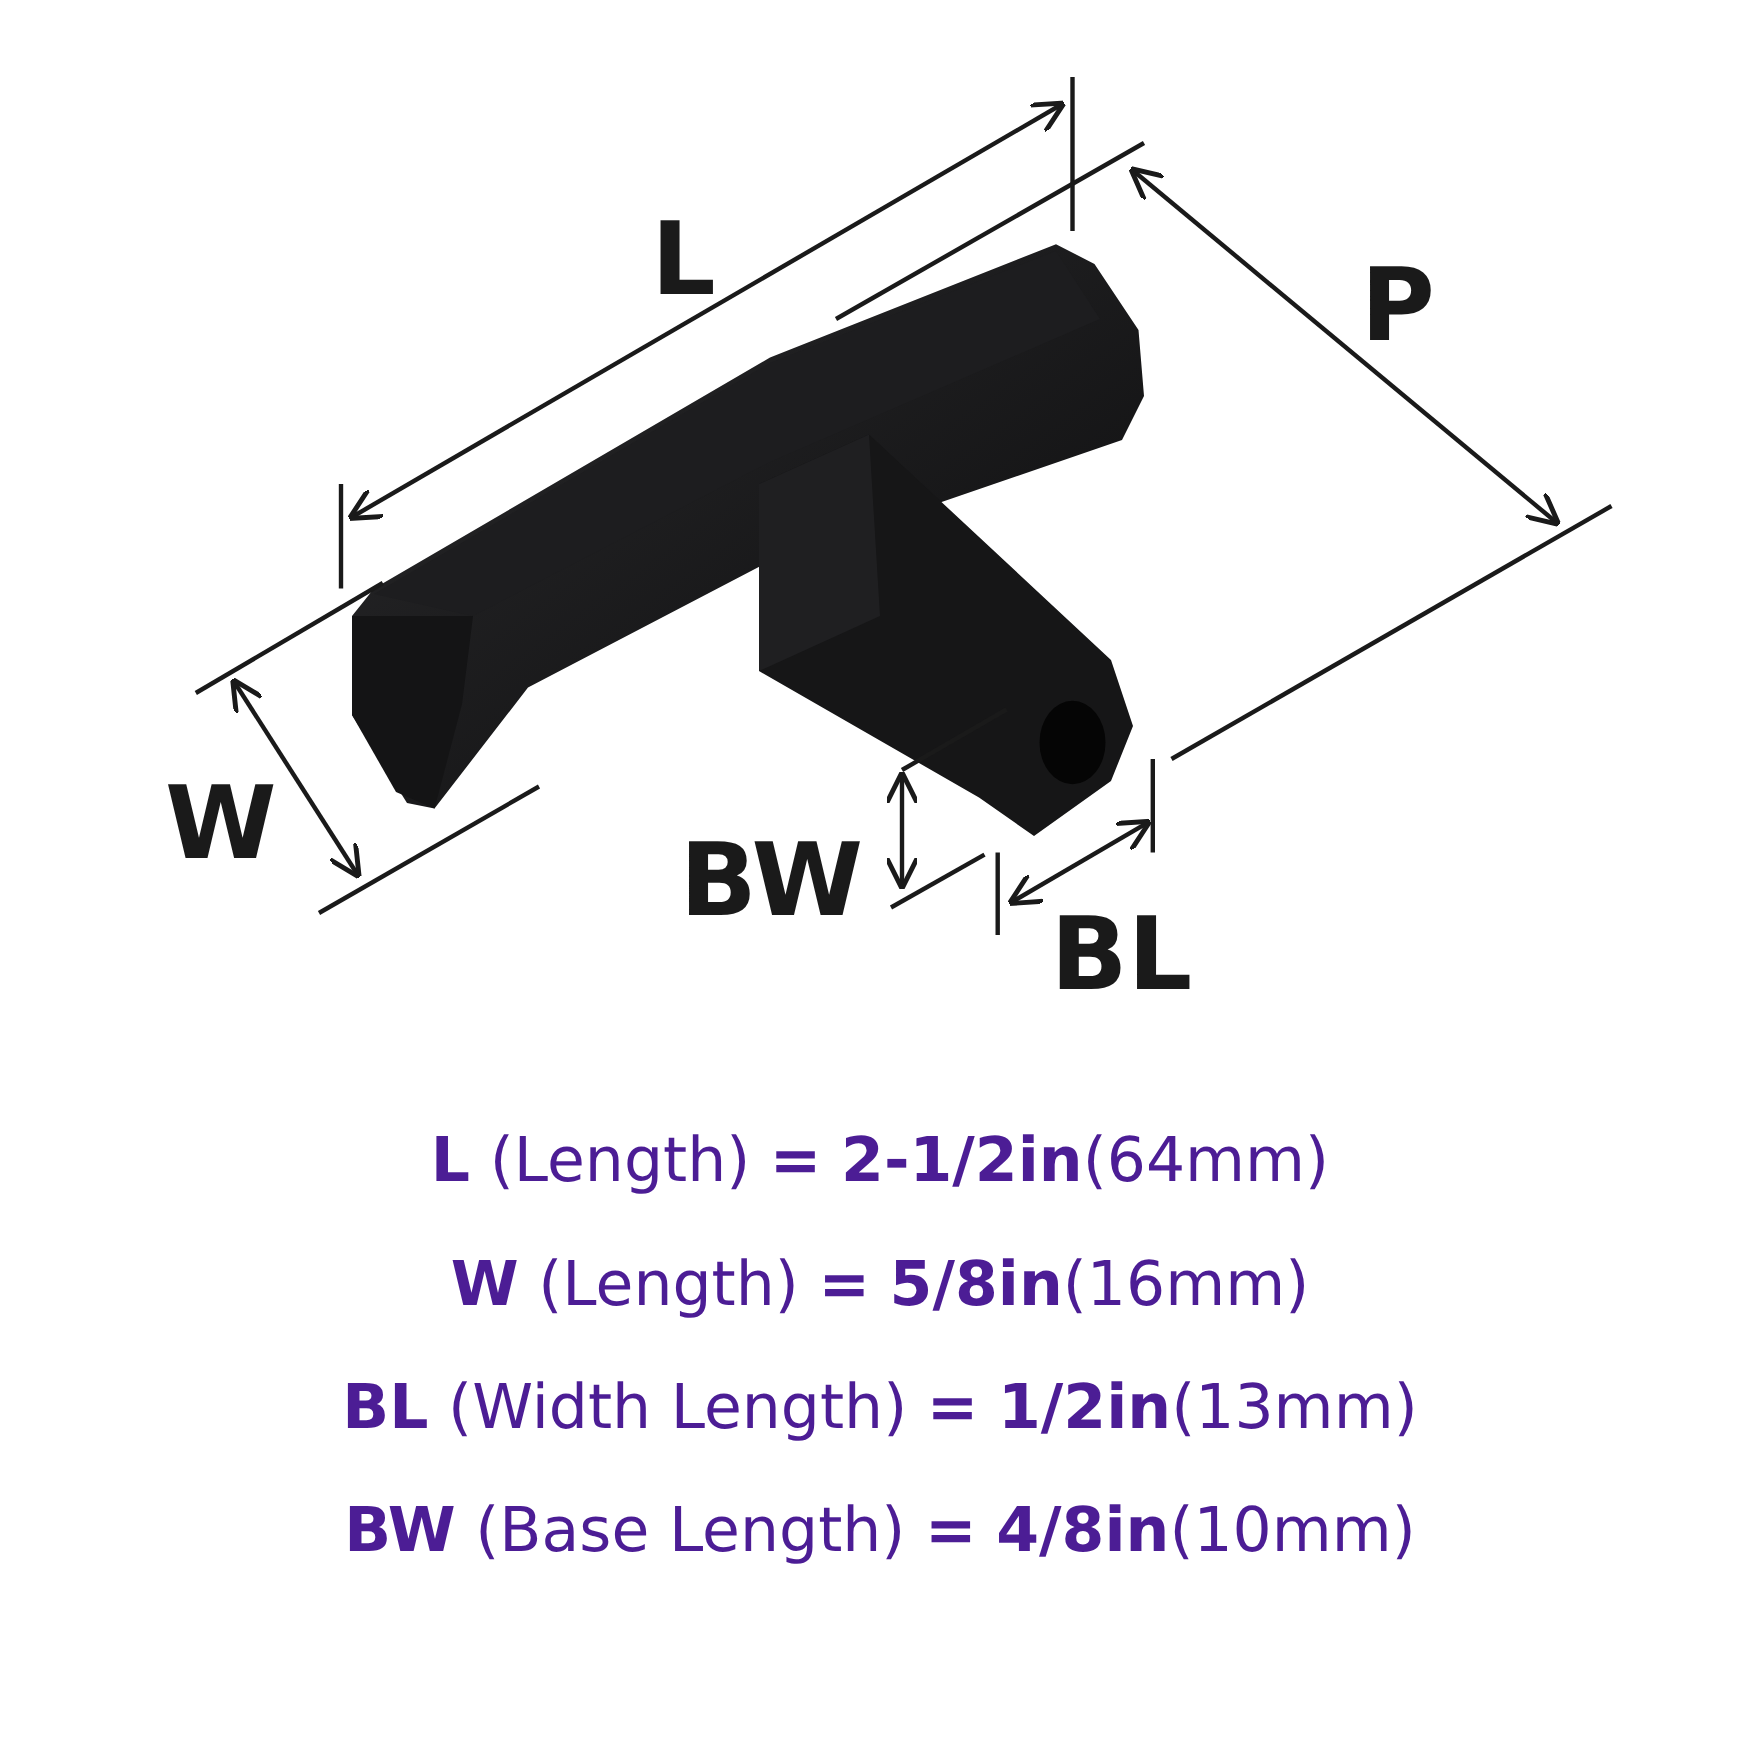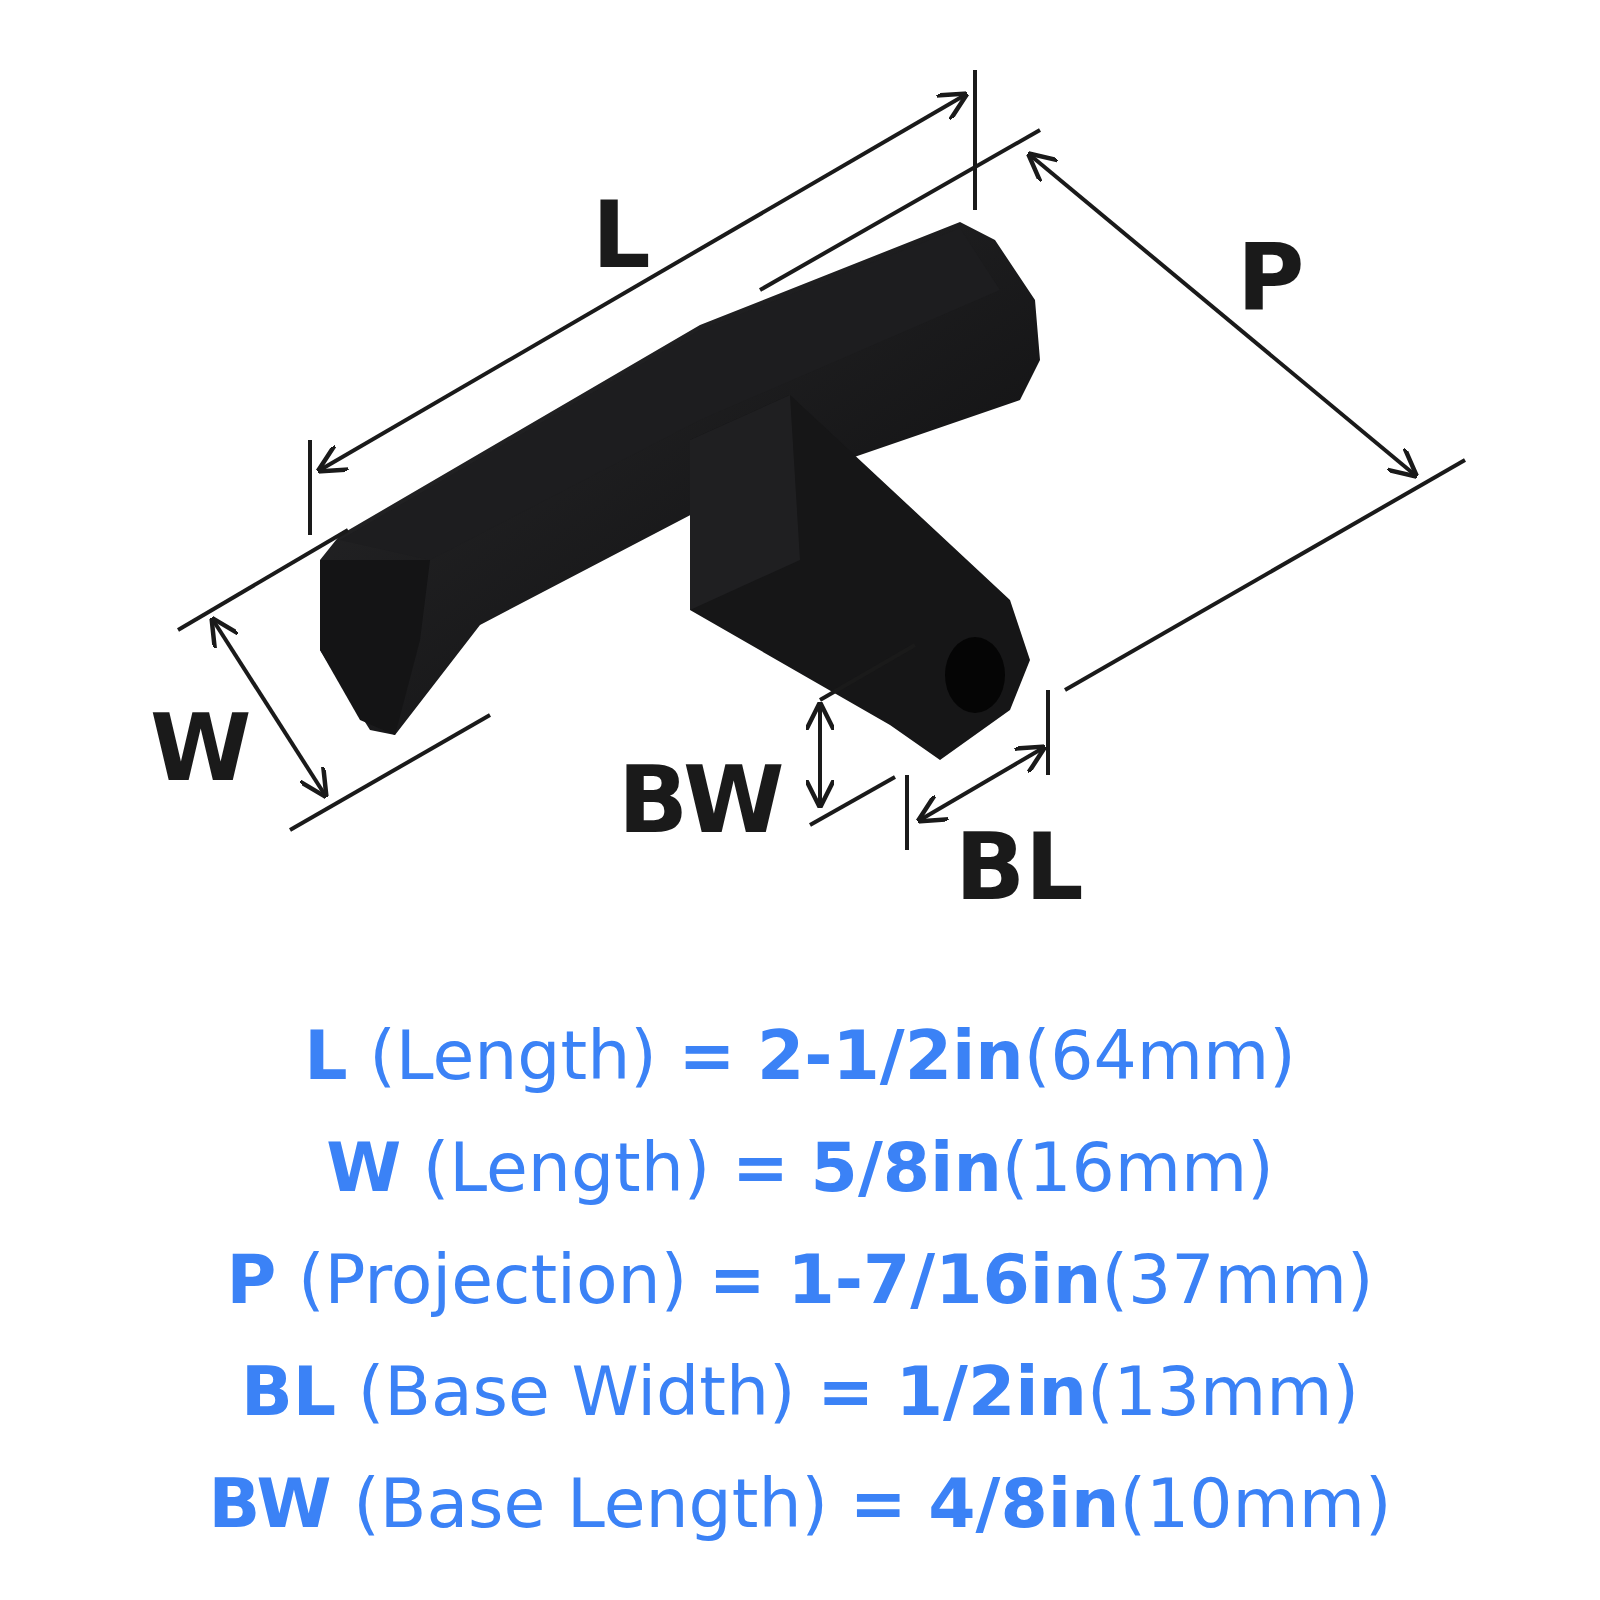--- a/index.html
+++ b/index.html
@@ -1,20 +1,20 @@
 <!DOCTYPE html>
 <html><head>
 <meta charset="utf-8">
 <style>
   html,body{margin:0;padding:0;background:#ffffff;}
   body{width:1600px;height:1600px;position:relative;overflow:hidden;font-family:"Liberation Sans",sans-serif;color:#1a1a1a;}
   #diagram{position:absolute;left:0;top:0;width:1600px;height:960px;}
   .lbl{position:absolute;font-family:"DejaVu Sans",sans-serif;font-weight:bold;font-size:92px;color:#1a1a1a;line-height:1;}
   #specs{position:absolute;left:0;top:1000px;width:1600px;text-align:center;}
-  .spec-line{font-family:"DejaVu Sans",sans-serif;font-size:68px;line-height:112px;color:#3b82f6;white-space:nowrap;}
+  .spec-line{font-family:"DejaVu Sans",sans-serif;font-size:56px;line-height:112px;color:#4c1d95;white-space:nowrap;}
   .b{font-weight:bold;}
   .n{font-weight:normal;}
 </style>
 </head>
 <body>
 
 <div id="diagram">
   <svg width="1600" height="960" viewBox="0 0 1600 960">
     <defs>
       <marker id="ah" viewBox="0 0 10 10" refX="9" refY="5" markerWidth="7" markerHeight="7" orient="auto-start-reverse">
@@ -61,16 +61,15 @@
   <div class="lbl" style="left:592px;top:190px;">L</div>
   <div class="lbl" style="left:1237px;top:232px;">P</div>
   <div class="lbl" style="left:150px;top:703px;">W</div>
   <div class="lbl" style="left:618px;top:755px;">BW</div>
   <div class="lbl" style="left:955px;top:822px;">BL</div>
 </div>
 
 <div id="specs">
   <div class="spec-line"><span class="b">L</span> <span class="n">(Length)</span> <span class="b">=</span> <span class="b">2-1/2in</span><span class="n">(64mm)</span></div>
   <div class="spec-line"><span class="b">W</span> <span class="n">(Length)</span> <span class="b">=</span> <span class="b">5/8in</span><span class="n">(16mm)</span></div>
-  <div class="spec-line"><span class="b">P</span> <span class="n">(Projection)</span> <span class="b">=</span> <span class="b">1-7/16in</span><span class="n">(37mm)</span></div>
-  <div class="spec-line"><span class="b">BL</span> <span class="n">(Base Width)</span> <span class="b">=</span> <span class="b">1/2in</span><span class="n">(13mm)</span></div>
+  <div class="spec-line"><span class="b">BL</span> <span class="n">(Width Length)</span> <span class="b">=</span> <span class="b">1/2in</span><span class="n">(13mm)</span></div>
   <div class="spec-line"><span class="b">BW</span> <span class="n">(Base Length)</span> <span class="b">=</span> <span class="b">4/8in</span><span class="n">(10mm)</span></div>
 </div>
 
 </body></html>

